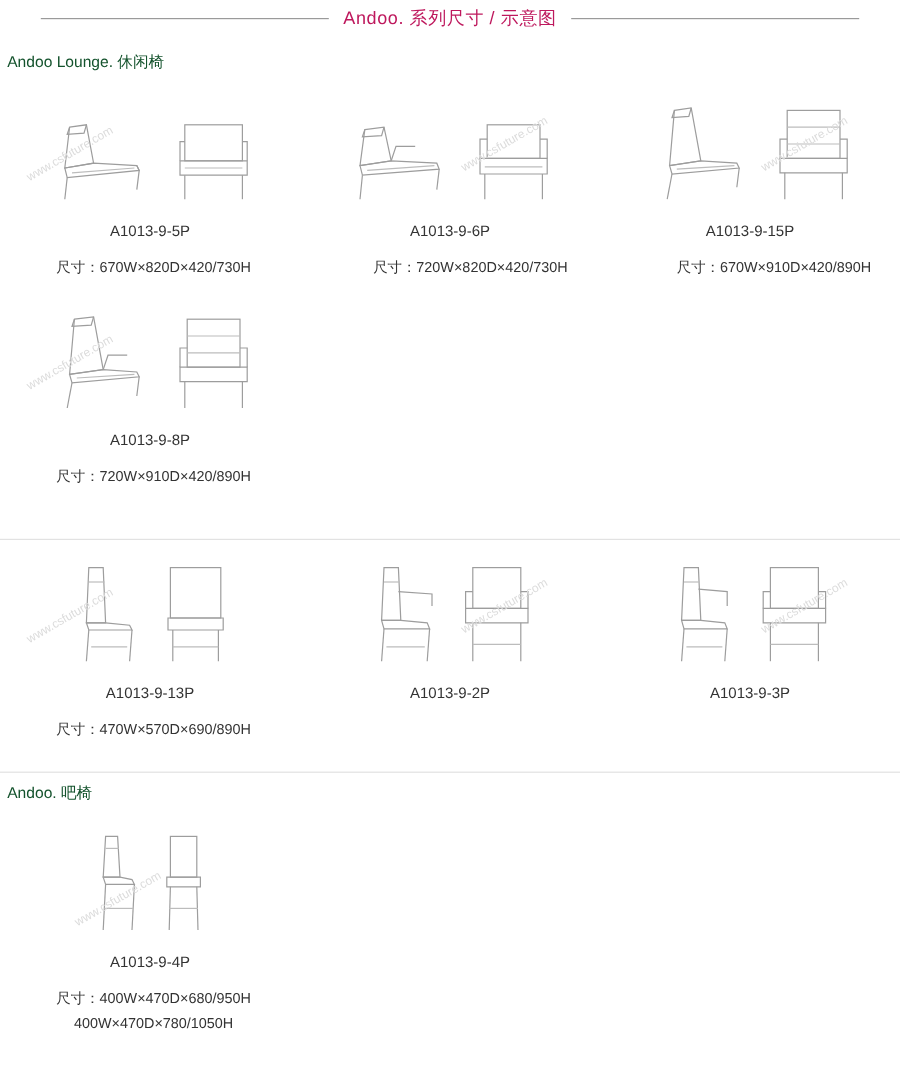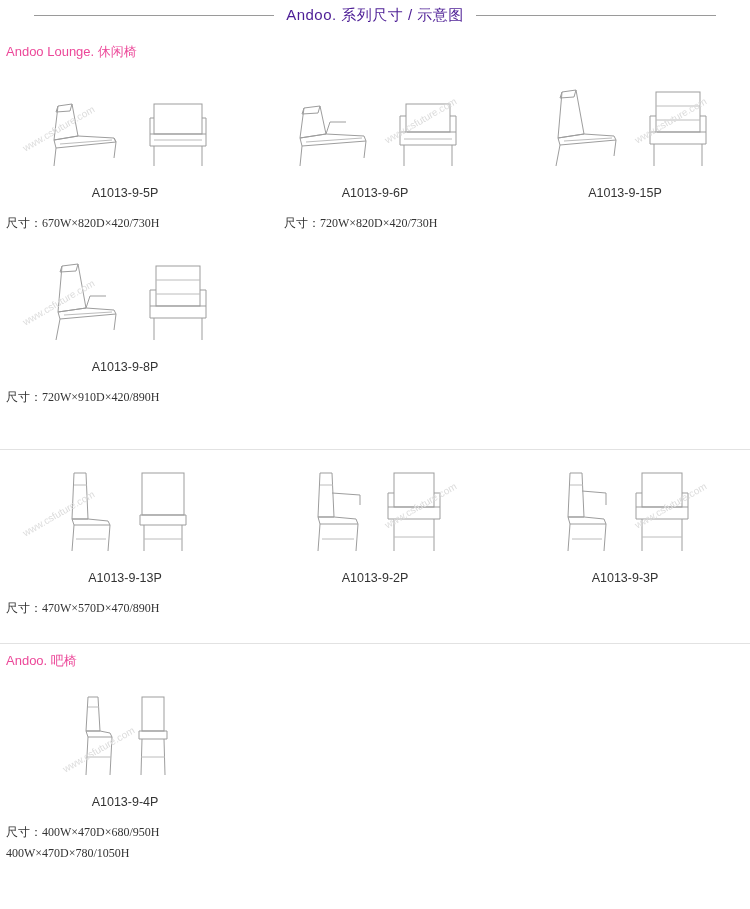--- a/index.html
+++ b/index.html
@@ -20,30 +20,30 @@
     gap: 12px;
     padding: 6px 0 10px 0;
   }
   .page-title .rule {
     height: 1px;
     background: #9a9a9a;
     width: 240px;
   }
   .page-title .title-text {
     font-size: 15px;
-    color: #4c1d95;
+    color: #be185d;
     letter-spacing: 0.5px;
     white-space: nowrap;
   }
 
   
   .section { padding: 0 0 0 0; }
   .section-head {
     font-size: 13px;
-    color: #ec4899;
+    color: #14532d;
     padding: 8px 0 4px 6px;
   }
   .divider {
     border-top: 1px solid #e2e2e2;
     margin: 10px 0 0 0;
   }
 
   .grid {
     display: flex;
     flex-wrap: wrap;
@@ -70,25 +70,24 @@
   .code {
     font-size: 12.5px;
     color: #333;
     margin-top: 16px;
     text-align: right;
   }
   .dims {
     font-size: 12px;
     color: #333;
     margin-top: 14px;
-    text-align: left;
+    text-align: center;
     line-height: 1.6;
     width: 100%;
     padding-left: 6px;
-    font-family: Liberation Serif, serif;
   }
   .cell:nth-child(3n+2) .dims { padding-left: 34px; }
   .cell:nth-child(3n+3) .dims { padding-left: 40px; }
 
   
   .wm {
     position: absolute;
     font-size: 10px;
     color: #dcdcdc;
     transform: rotate(-30deg);
@@ -189,20 +188,21 @@
           <path class="ln-l" d="M14 16 L58 16"></path>
           <path class="ln-l" d="M14 30 L58 30"></path>
           <path class="ln" d="M8 42 L64 42 L64 54 L8 54 Z"></path>
           <path class="ln" d="M8 42 L8 26 L14 26"></path>
           <path class="ln" d="M64 42 L64 26 L58 26"></path>
           <path class="ln" d="M12 54 L12 76"></path>
           <path class="ln" d="M60 54 L60 76"></path>
         </svg>
       </div>
       <div class="code">A1013-9-15P</div>
+      <div class="dims">尺寸：670W×910D×420/890H</div>
     </div>
 
     <div class="cell">
       <div class="art">
         <div class="wm">www.csfuture.com</div>
         <svg width="92" height="80" viewBox="0 0 92 80">
           <path class="ln" d="M26 2 L42 0 L50 44 L22 48 Z"></path>
           <path class="ln" d="M26 2 L24 8 L40 7 L42 0"></path>
           <path class="ln" d="M22 48 L50 44 L78 46 L80 50 L24 55 Z"></path>
           <path class="ln" d="M24 55 L20 76"></path>
@@ -247,21 +247,21 @@
         </svg>
         <svg width="58" height="84" viewBox="0 0 58 84">
           <rect class="ln" x="8" y="2" width="42" height="42"></rect>
           <path class="ln" d="M6 44 L52 44 L52 54 L6 54 Z"></path>
           <path class="ln" d="M10 54 L10 80"></path>
           <path class="ln" d="M48 54 L48 80"></path>
           <path class="ln-l" d="M10 68 L48 68"></path>
         </svg>
       </div>
       <div class="code">A1013-9-13P</div>
-      <div class="dims">尺寸：470W×570D×470/890H</div>
+      <div class="dims">尺寸：470W×570D×690/890H</div>
     </div>
 
     <div class="cell">
       <div class="art">
         <div class="wm wm2">www.csfuture.com</div>
         <svg width="66" height="84" viewBox="0 0 66 84">
           <path class="ln" d="M16 2 L28 2 L30 46 L14 46 Z"></path>
           <path class="ln-l" d="M16 14 L29 14"></path>
           <path class="ln" d="M14 46 L30 46 L52 48 L54 53 L16 53 Z"></path>
           <path class="ln" d="M16 53 L14 80"></path>

